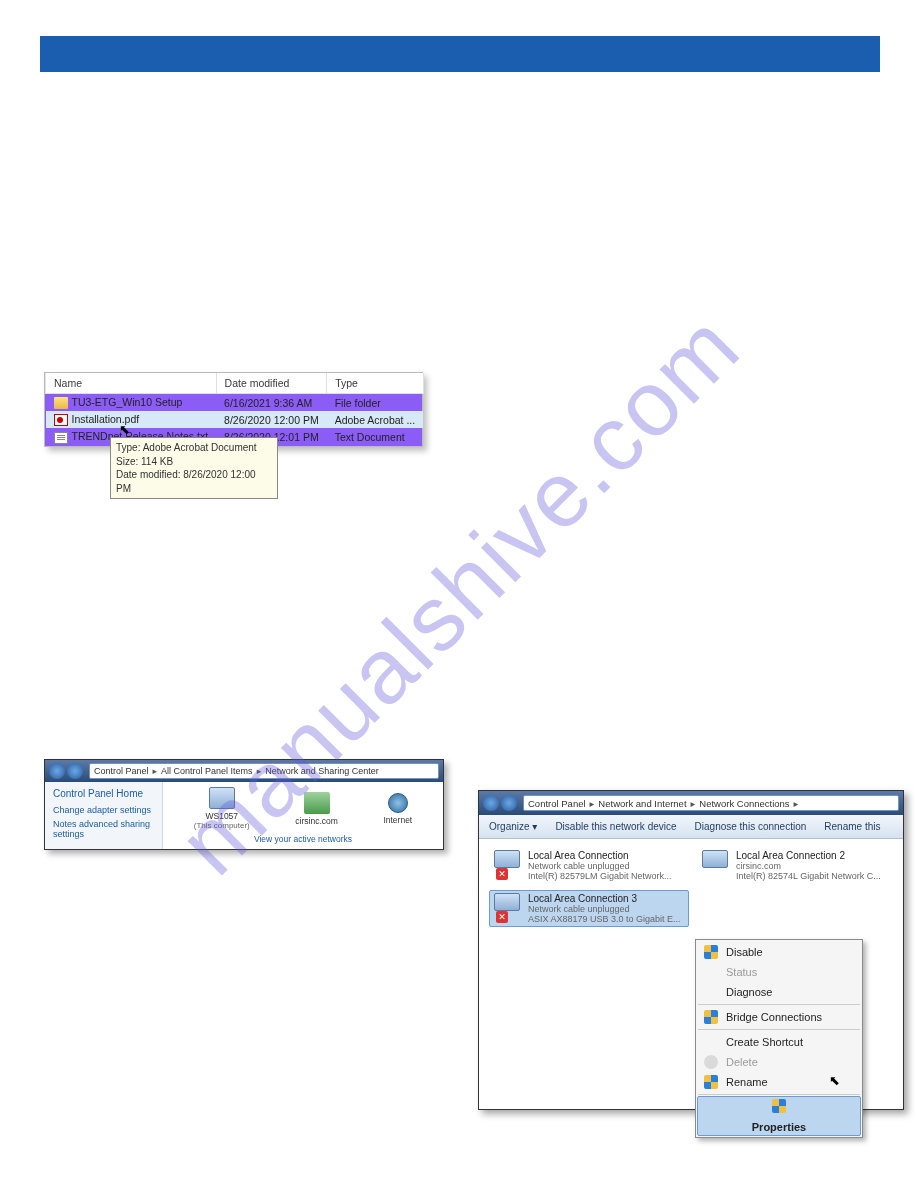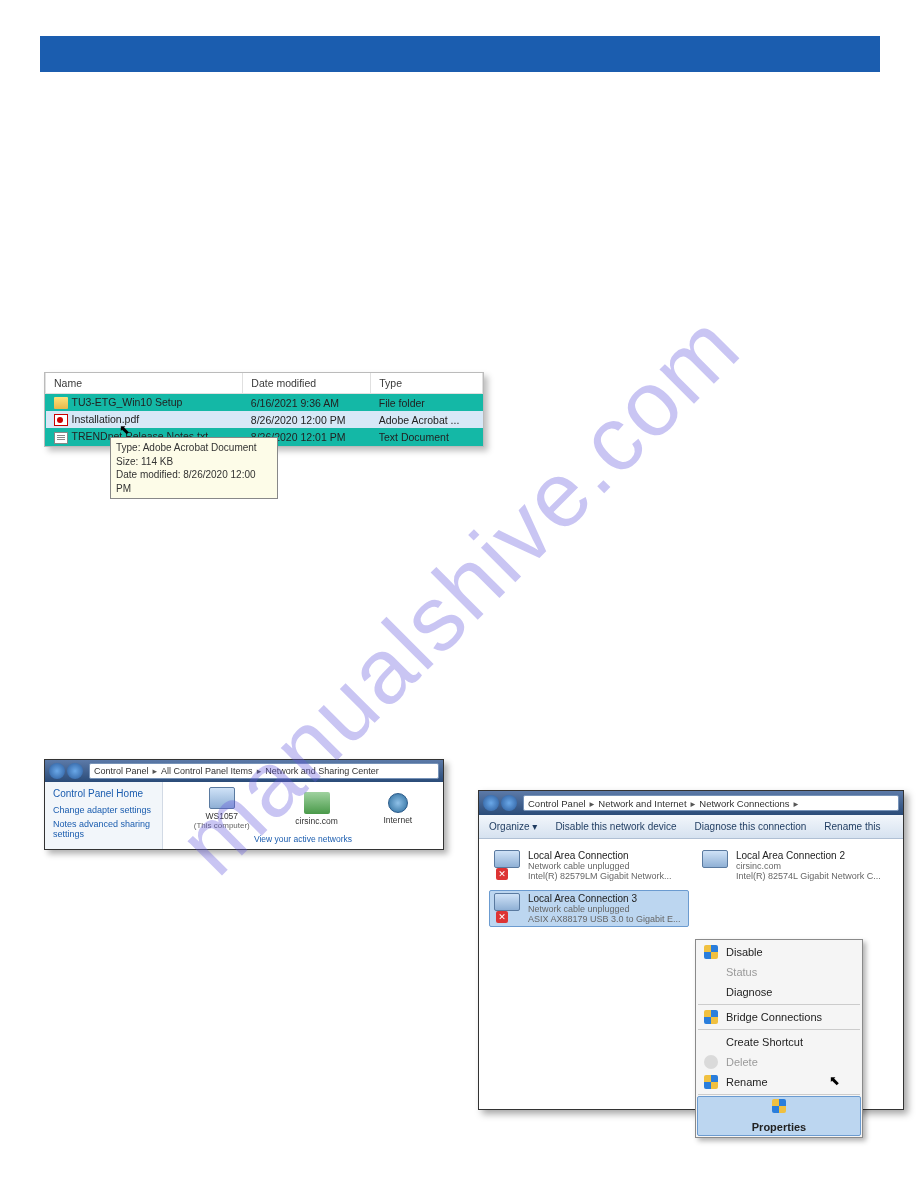--- a/index.html
+++ b/index.html
@@ -29,23 +29,23 @@
     white-space: nowrap;
     pointer-events: none;
     letter-spacing: 2px;
     z-index: 50;
   }
 
   
   .shot1 {
     position: absolute;
     left: 44px; top: 372px;
-    width: 440px;
+    width: 379px;
     border: 1px solid #bbb;
-    background: #14b8a6;
+    background: #8b5cf6;
     box-shadow: 4px 4px 6px rgba(0,0,0,0.25);
     font-size: 10.5px;
     color: #222;
   }
   .shot1 table { width: 100%; border-collapse: collapse; }
   .shot1 th {
     text-align: left;
     font-weight: 400;
     padding: 4px 8px;
     border: 1px solid #e0e0e0;

